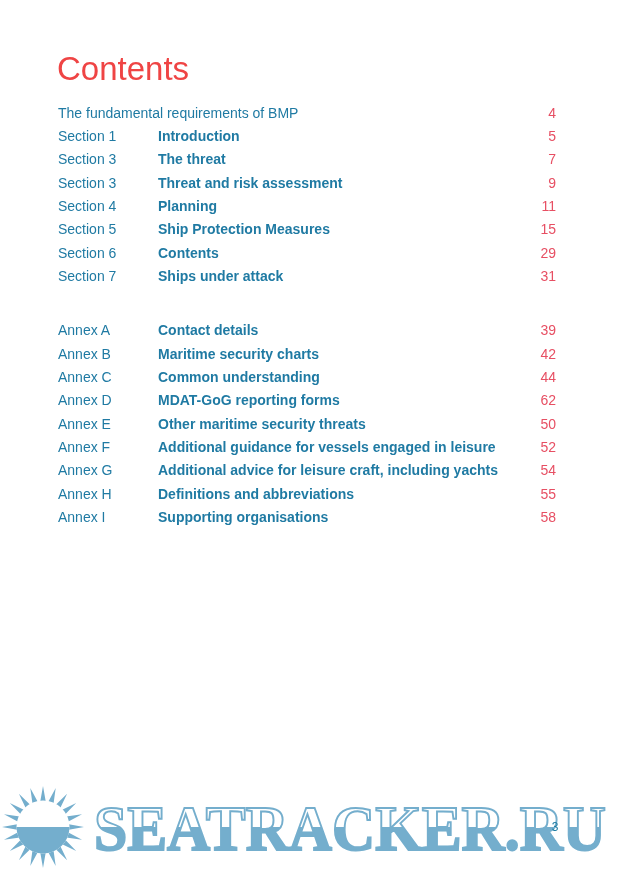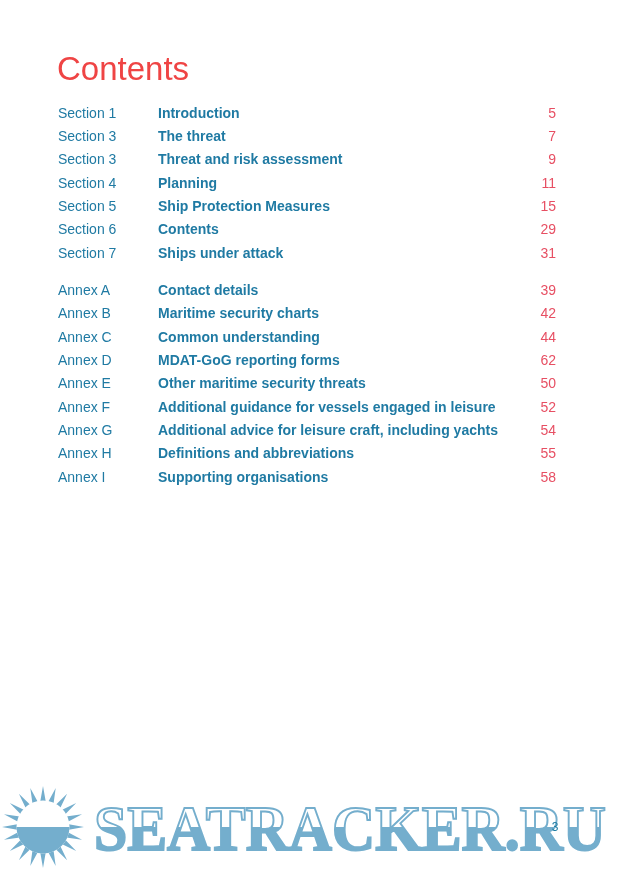--- a/index.html
+++ b/index.html
@@ -21,21 +21,21 @@
     letter-spacing: 0px;
     color: #ef4444;
   }
   .toc {
     position: absolute;
     left: 58px;
     right: 65px;
     top: 101px;
   }
   .toc-group { }
-  .toc-group.annexes { margin-top: 14px; }
+  .toc-group.annexes { margin-top: 31px; }
   .toc-row {
     display: flex;
     align-items: center;
     height: 23.33px;
     font-size: 14px;
     color: #1f7aa3;
   }
   .toc-label {
     min-width: 100px;
     flex-shrink: 0;
@@ -84,20 +84,25 @@
 </head>
 <body>
 
 <div class="page">
 
   <h1 class="page-title">Contents</h1>
 
   <div class="toc">
 
     <div class="toc-group">
+      <div class="toc-row">
+        <span class="toc-label">The fundamental requirements of BMP</span>
+        <span class="toc-title"></span>
+        <span class="toc-page">4</span>
+      </div>
       <div class="toc-row">
         <span class="toc-label">Section 1</span>
         <span class="toc-title">Introduction</span>
         <span class="toc-page">5</span>
       </div>
       <div class="toc-row">
         <span class="toc-label">Section 3</span>
         <span class="toc-title">The threat</span>
         <span class="toc-page">7</span>
       </div>

